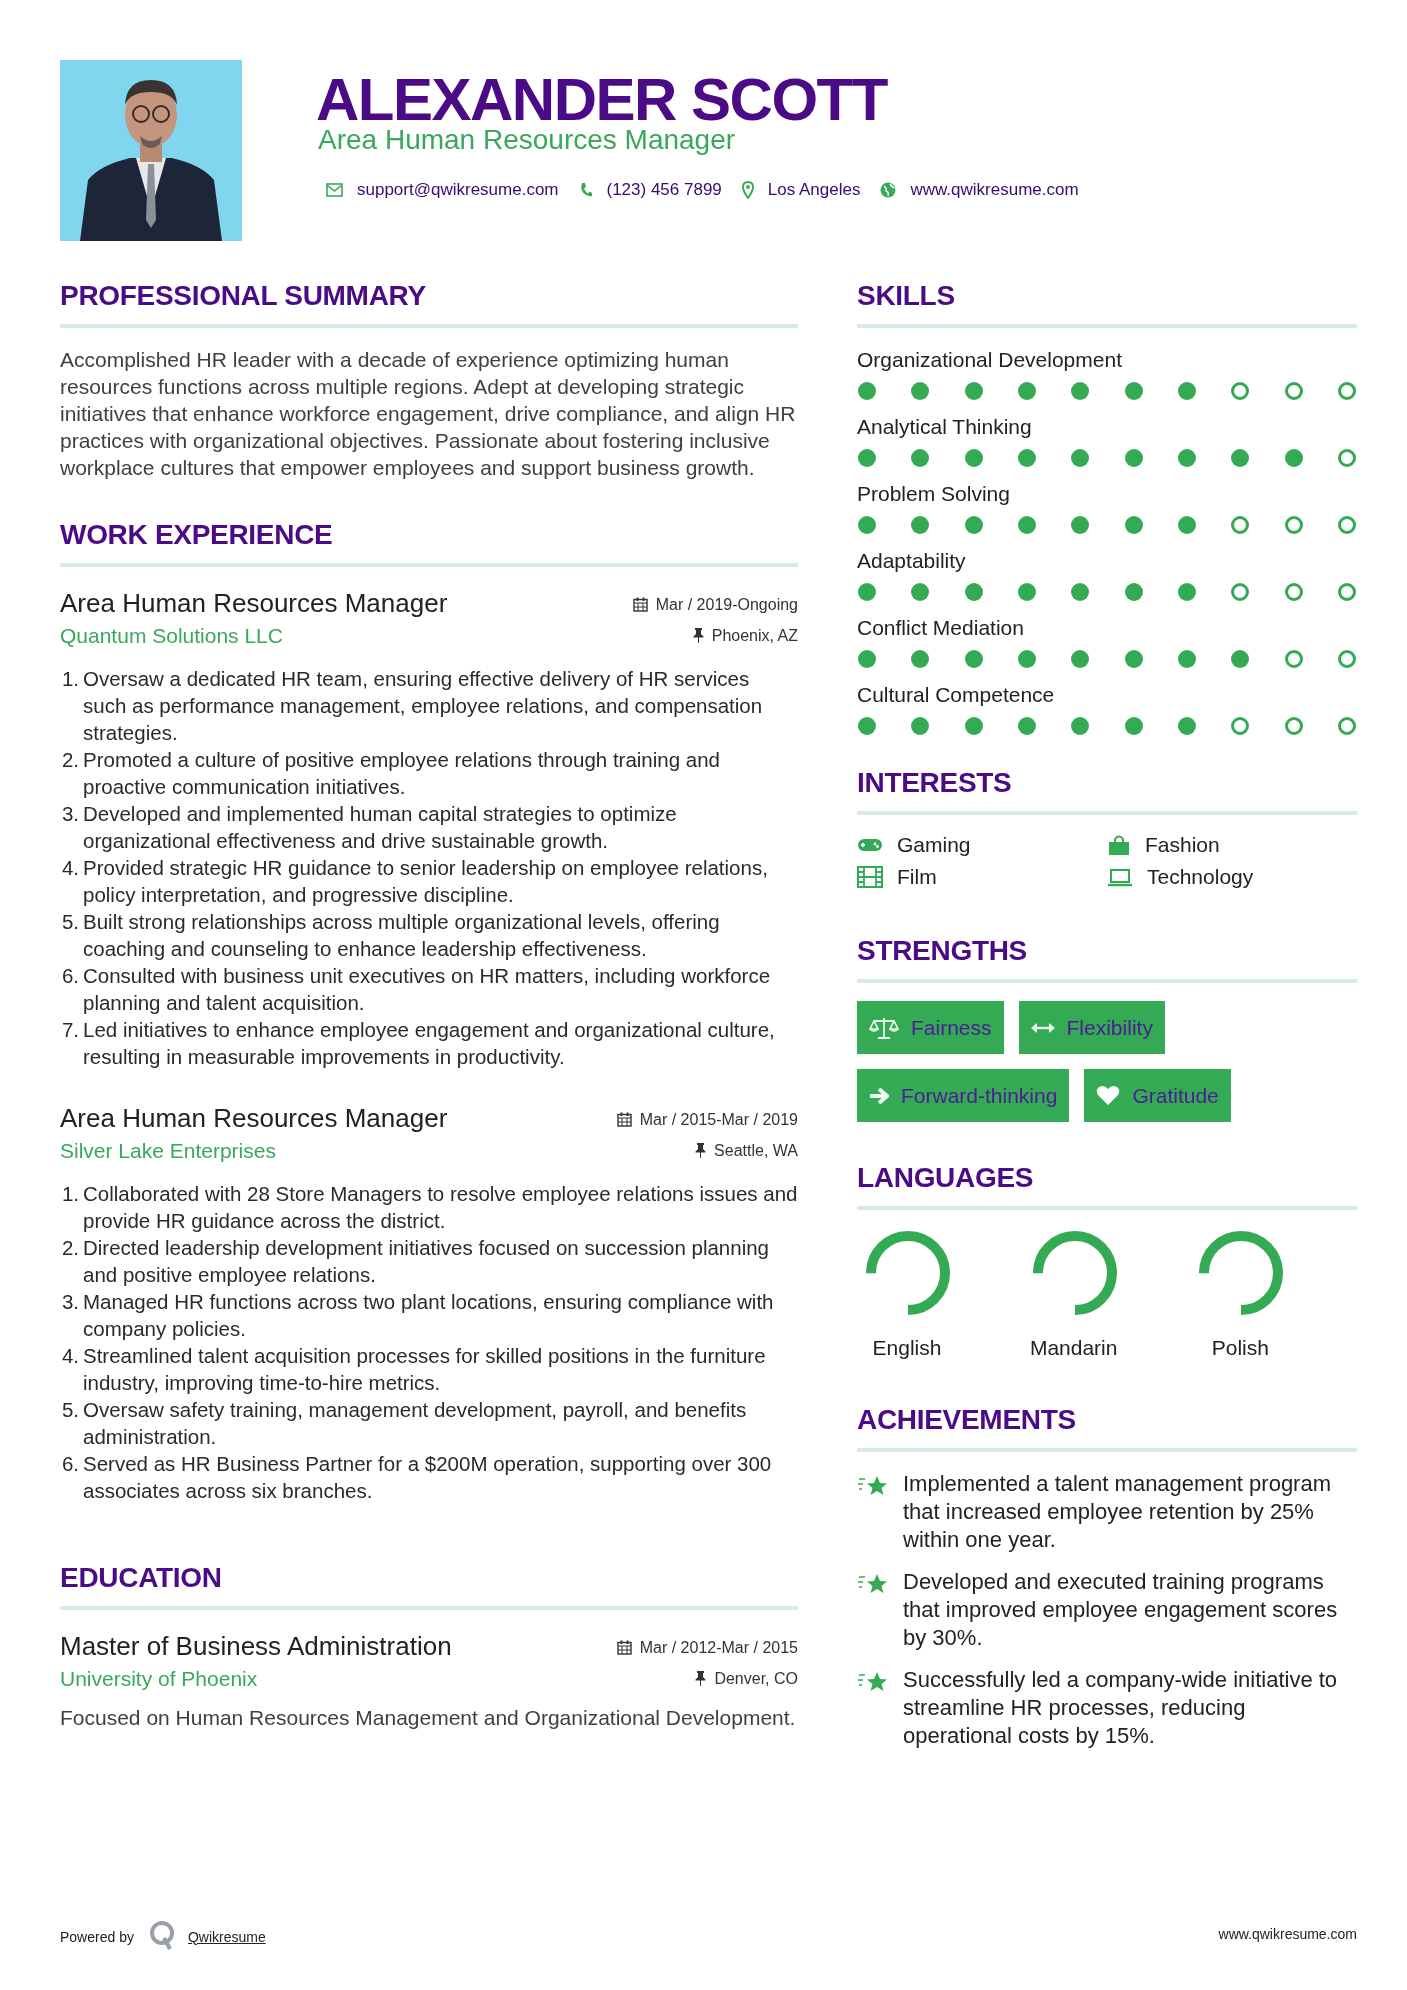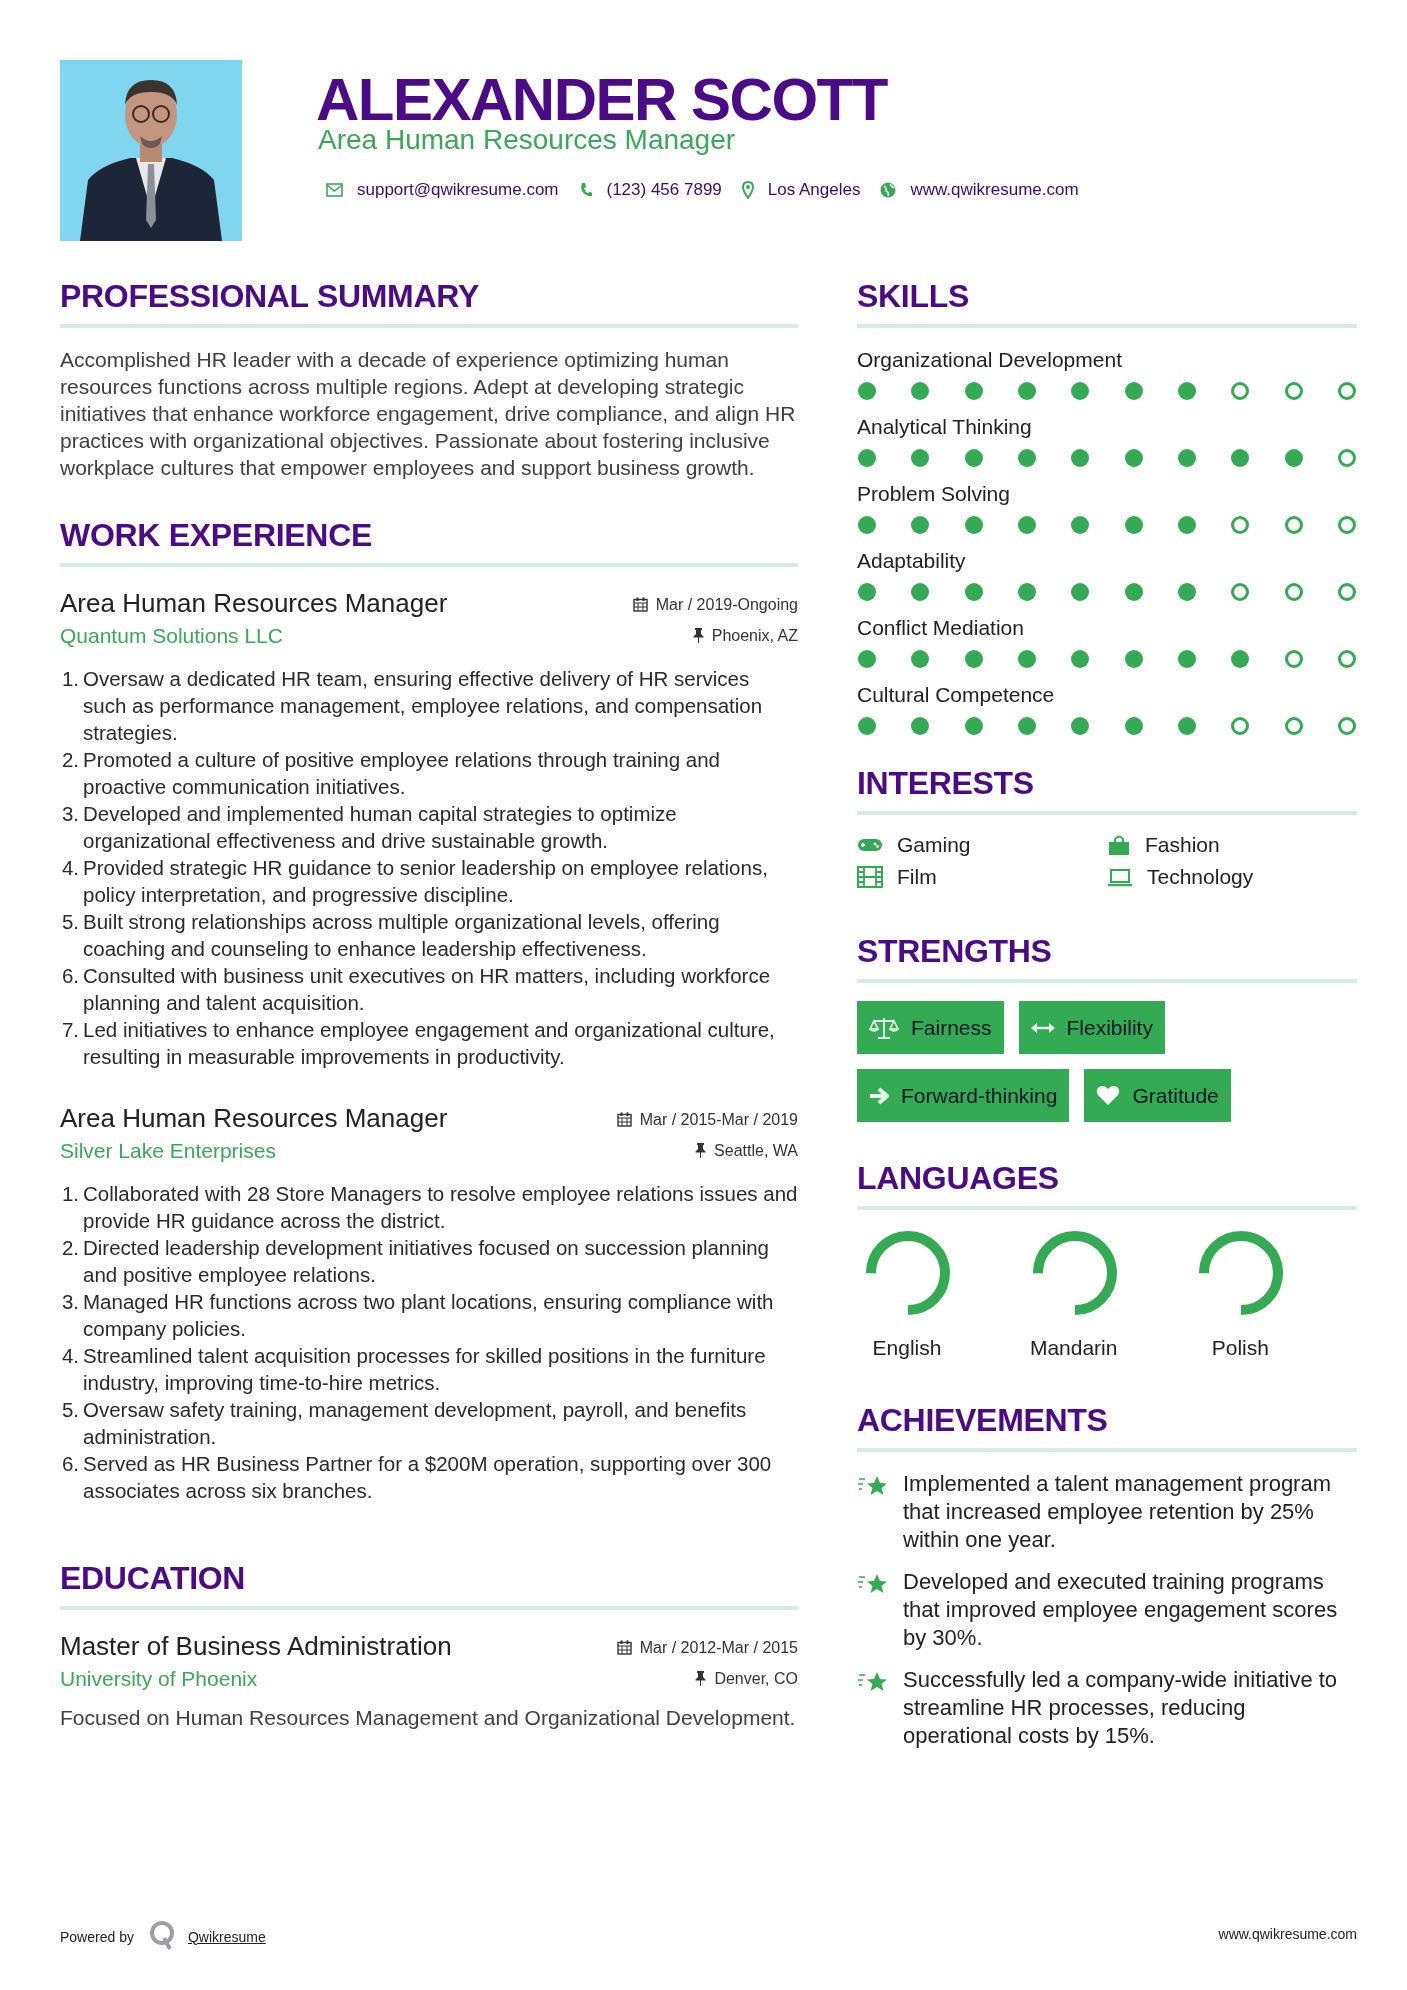--- a/index.html
+++ b/index.html
@@ -12,21 +12,21 @@
   .name { position: absolute; left: 316px; top: 68px; font-family: "Liberation Sans", sans-serif; font-weight: 700; font-size: 60px; letter-spacing: -1.5px; color: #4b0a86; line-height: 64px; }
   .job-title { position: absolute; left: 318px; top: 123px; font-size: 28px; color: #3aa85a; line-height: 34px; }
   .contacts { position: absolute; left: 326px; top: 180px; display: flex; align-items: center; font-size: 17px; color: #3a0a6e; }
   .contacts .ci { display: inline-flex; align-items: center; margin-right: 20px; }
   .contacts .ic { color: #3aa85a; margin-right: 14px; display: inline-flex; }
   .contacts svg { display: block; }
 
   .col-left { position: absolute; left: 60px; top: 276px; width: 738px; }
   .col-right { position: absolute; left: 857px; top: 276px; width: 500px; }
 
-  .sec-h { font-weight: 700; font-size: 32px; color: #4b0a86; line-height: 40px; letter-spacing: -0.3px; }
+  .sec-h { font-weight: 700; font-size: 28px; color: #4b0a86; line-height: 40px; letter-spacing: -0.3px; }
   .sec-rule { height: 4px; background: #d6ebe5; margin-top: 8px; margin-bottom: 18px; }
 
   .summary { font-size: 21px; line-height: 27px; color: #404040; }
 
   .job { margin-top: 0; }
   .job-row { display: flex; justify-content: space-between; align-items: baseline; }
   .job-t { font-size: 26px; color: #222; line-height: 36px; }
   .job-co { font-size: 21px; color: #3aa85a; line-height: 30px; }
   .meta { font-size: 16px; color: #333; display: inline-flex; align-items: center; }
   .meta svg { margin-right: 8px; }
@@ -38,21 +38,21 @@
   .skill-name { font-size: 21px; line-height: 28px; color: #222; }
   .dots { display: flex; justify-content: space-between; width: 500px; padding: 0 1px; margin: 8px 0 13px; }
   .dot { width: 18px; height: 18px; border-radius: 50%; background: #33aa53; }
   .dot.empty { background: #fff; border: 3px solid #33aa53; }
 
   .interests { display: grid; grid-template-columns: 250px 250px; row-gap: 8px; }
   .interest { display: flex; align-items: center; font-size: 21px; color: #222; }
   .interest svg { margin-right: 14px; }
 
   .tags { display: flex; flex-wrap: wrap; gap: 15px 15px; width: 460px; }
-  .tag { background: #33aa53; color: #0f172a; font-size: 21px; height: 53px; padding: 0 12px; display: inline-flex; align-items: center; }
+  .tag { background: #33aa53; color: #4c1d95; font-size: 21px; height: 53px; padding: 0 12px; display: inline-flex; align-items: center; }
   .tag svg { margin-right: 12px; }
 
   .langs { display: flex; }
   .lang { width: 167px; display: flex; flex-direction: column; align-items: flex-start; }
   .lang svg { margin-left: 6px; }
   .lang-name { font-size: 21px; color: #222; margin-top: 18px; width: 100px; text-align: center; }
 
   .ach { display: flex; margin-bottom: 14px; }
   .ach svg { flex: none; margin-right: 14px; margin-top: 4px; }
   .ach .txt { font-size: 22px; line-height: 28px; color: #222; }

